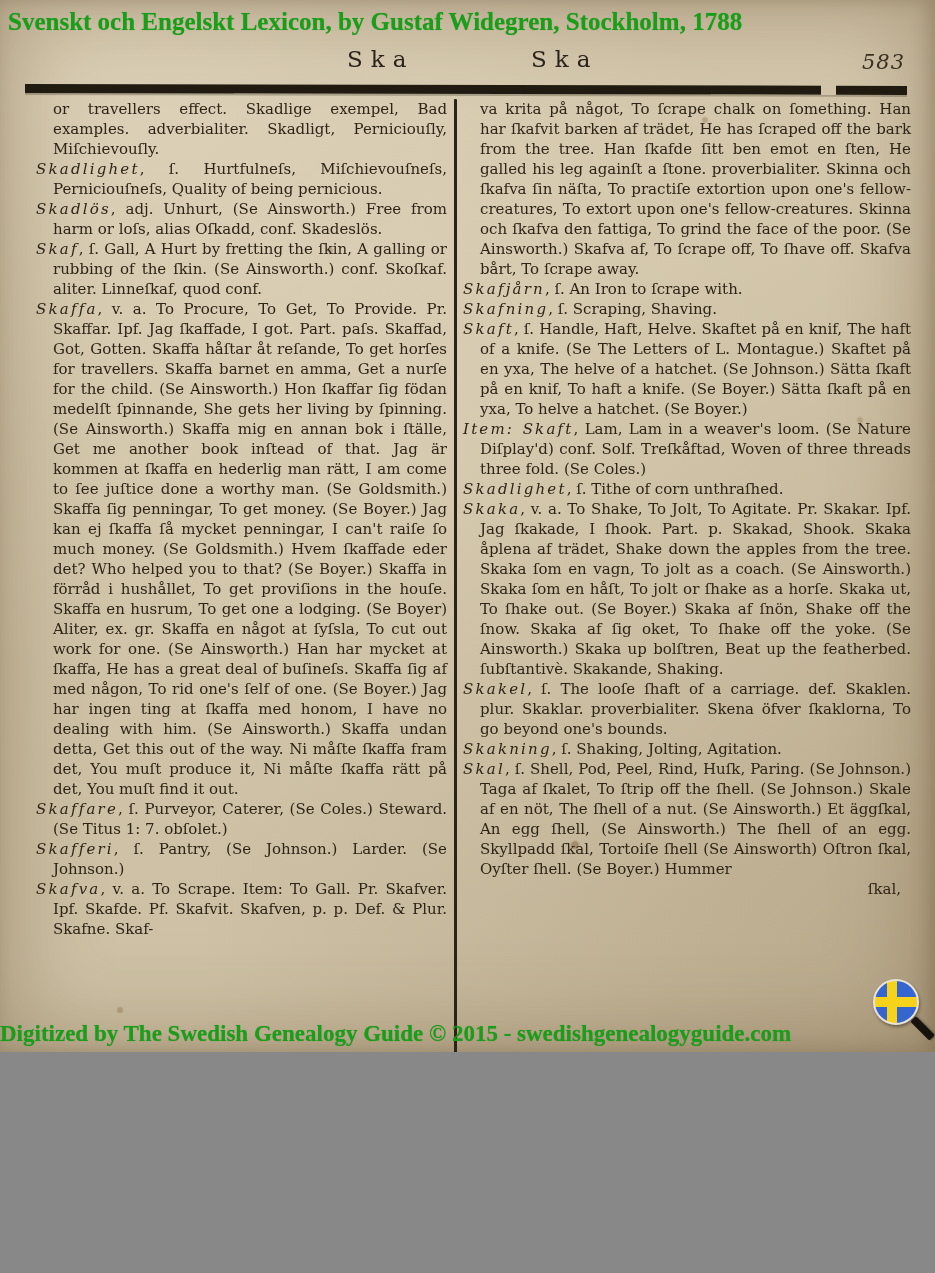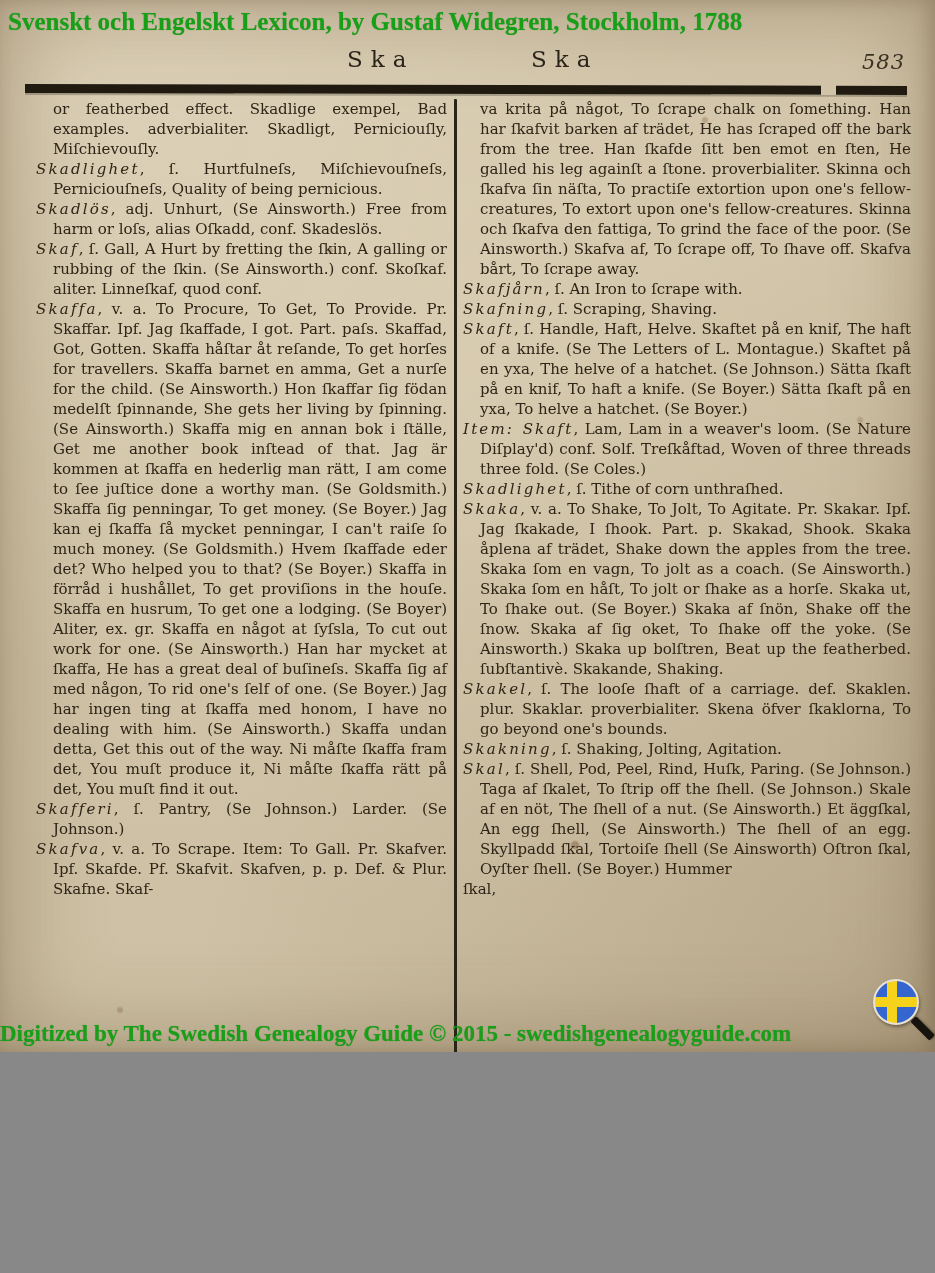--- a/index.html
+++ b/index.html
@@ -53,21 +53,21 @@
     color:#2e2517;
   }
   .col{font-size:15px;line-height:20px;text-align:justify;}
   .col-left{width:411px;padding-right:5px;}
   .col-right{flex:1;padding-left:6px;}
   .divider{width:3px;height:1066px;background:#2a2318;margin-left:2px;border-radius:1px;}
   .col p{margin:0;}
   .col p.entry{padding-left:17px;text-indent:-17px;}
   .col p.cont{padding-left:17px;text-indent:0;}
   .head{font-style:italic;letter-spacing:2.2px;}
-  .catchword{padding-right:10px;}
+  .catchword{text-align:right;padding-right:10px;}
   .flag-badge{position:absolute;right:10px;bottom:7px;width:54px;height:66px;}
   .lens{
     position:absolute;top:0;left:2px;width:42px;height:42px;border-radius:50%;
     border:2px solid #e9e3d6;
     box-shadow:1px 2px 3px rgba(40,30,15,.45);
   }
   .handle{
     position:absolute;right:6px;bottom:0;width:8px;height:27px;
     border-radius:2px;transform:rotate(-45deg);transform-origin:50% 10%;
     box-shadow:1px 1px 2px rgba(40,30,15,.4);
@@ -83,25 +83,26 @@
   <div class="running-head">
     <span class="rh-word rh-left">Ska</span>
     <span class="rh-word rh-right">Ska</span>
     <span class="rh-page">583</span>
   </div>
 
   <div class="rule"></div>
 
   <div class="text-block">
     <div class="col col-left" id="col-left">
-        <p class="cont">or featherbed effect. Skadlige exempel, Bad examples. adverbialiter. Skadligt, Perniciouſly, Miſchievouſly.</p>
+        <p class="cont">or travellers effect. Skadlige exempel, Bad examples. adverbialiter. Skadligt, Perniciouſly, Miſchievouſly.</p>
         <p class="entry"><span class="head">Skadlighet</span>, ſ. Hurtfulneſs, Miſchievouſneſs, Perniciouſneſs, Quality of being pernicious.</p>
         <p class="entry"><span class="head">Skadlös</span>, adj. Unhurt, (Se Ainsworth.) Free from harm or loſs, alias Oſkadd, conf. Skadeslös.</p>
         <p class="entry"><span class="head">Skaf</span>, ſ. Gall, A Hurt by fretting the ſkin, A galling or rubbing of the ſkin. (Se Ainsworth.) conf. Skoſkaf. aliter. Linneſkaf, quod conf.</p>
         <p class="entry"><span class="head">Skaffa</span>, v. a. To Procure, To Get, To Provide. Pr. Skaffar. Ipf. Jag ſkaffade, I got. Part. paſs. Skaffad, Got, Gotten. Skaffa håſtar åt reſande, To get horſes for travellers. Skaffa barnet en amma, Get a nurſe for the child. (Se Ainsworth.) Hon ſkaffar ſig födan medelſt ſpinnande, She gets her living by ſpinning. (Se Ainsworth.) Skaffa mig en annan bok i ſtälle, Get me another book inſtead of that. Jag är kommen at ſkaffa en hederlig man rätt, I am come to ſee juſtice done a worthy man. (Se Goldsmith.) Skaffa ſig penningar, To get money. (Se Boyer.) Jag kan ej ſkaffa ſå mycket penningar, I can't raiſe ſo much money. (Se Goldsmith.) Hvem ſkaffade eder det? Who helped you to that? (Se Boyer.) Skaffa in förråd i hushållet, To get proviſions in the houſe. Skaffa en husrum, To get one a lodging. (Se Boyer) Aliter, ex. gr. Skaffa en något at ſyſsla, To cut out work for one. (Se Ainsworth.) Han har mycket at ſkaffa, He has a great deal of buſineſs. Skaffa ſig af med någon, To rid one's ſelf of one. (Se Boyer.) Jag har ingen ting at ſkaffa med honom, I have no dealing with him. (Se Ainsworth.) Skaffa undan detta, Get this out of the way. Ni måſte ſkaffa fram det, You muſt produce it, Ni måſte ſkaffa rätt på det, You muſt find it out.</p>
+        <p class="entry"><span class="head">Skaffare</span>, ſ. Purveyor, Caterer, (Se Coles.) Steward. (Se Titus 1: 7. obſolet.)</p>
         <p class="entry"><span class="head">Skafferi</span>, ſ. Pantry, (Se Johnson.) Larder. (Se Johnson.)</p>
         <p class="entry"><span class="head">Skafva</span>, v. a. To Scrape. Item: To Gall. Pr. Skafver. Ipf. Skafde. Pf. Skafvit. Skafven, p. p. Def. &amp; Plur. Skafne. Skaf-</p>
       </div>
     <div class="divider"></div>
     <div class="col col-right" id="col-right">
         <p class="cont">va krita på något, To ſcrape chalk on ſomething. Han har ſkafvit barken af trädet, He has ſcraped off the bark from the tree. Han ſkafde ſitt ben emot en ſten, He galled his leg againſt a ſtone. proverbialiter. Skinna och ſkafva ſin näſta, To practiſe extortion upon one's fellow-creatures, To extort upon one's fellow-creatures. Skinna och ſkafva den fattiga, To grind the face of the poor. (Se Ainsworth.) Skafva af, To ſcrape off, To ſhave off. Skafva bårt, To ſcrape away.</p>
         <p class="entry"><span class="head">Skafjårn</span>, ſ. An Iron to ſcrape with.</p>
         <p class="entry"><span class="head">Skafning</span>, ſ. Scraping, Shaving.</p>
         <p class="entry"><span class="head">Skaft</span>, ſ. Handle, Haft, Helve. Skaftet på en knif, The haft of a knife. (Se The Letters of L. Montague.) Skaftet på en yxa, The helve of a hatchet. (Se Johnson.) Sätta ſkaft på en knif, To haft a knife. (Se Boyer.) Sätta ſkaft på en yxa, To helve a hatchet. (Se Boyer.)</p>
         <p class="entry"><span class="head">Item: Skaft</span>, Lam, Lam in a weaver's loom. (Se Nature Diſplay'd) conf. Solf. Treſkåftad, Woven of three threads three fold. (Se Coles.)</p>

